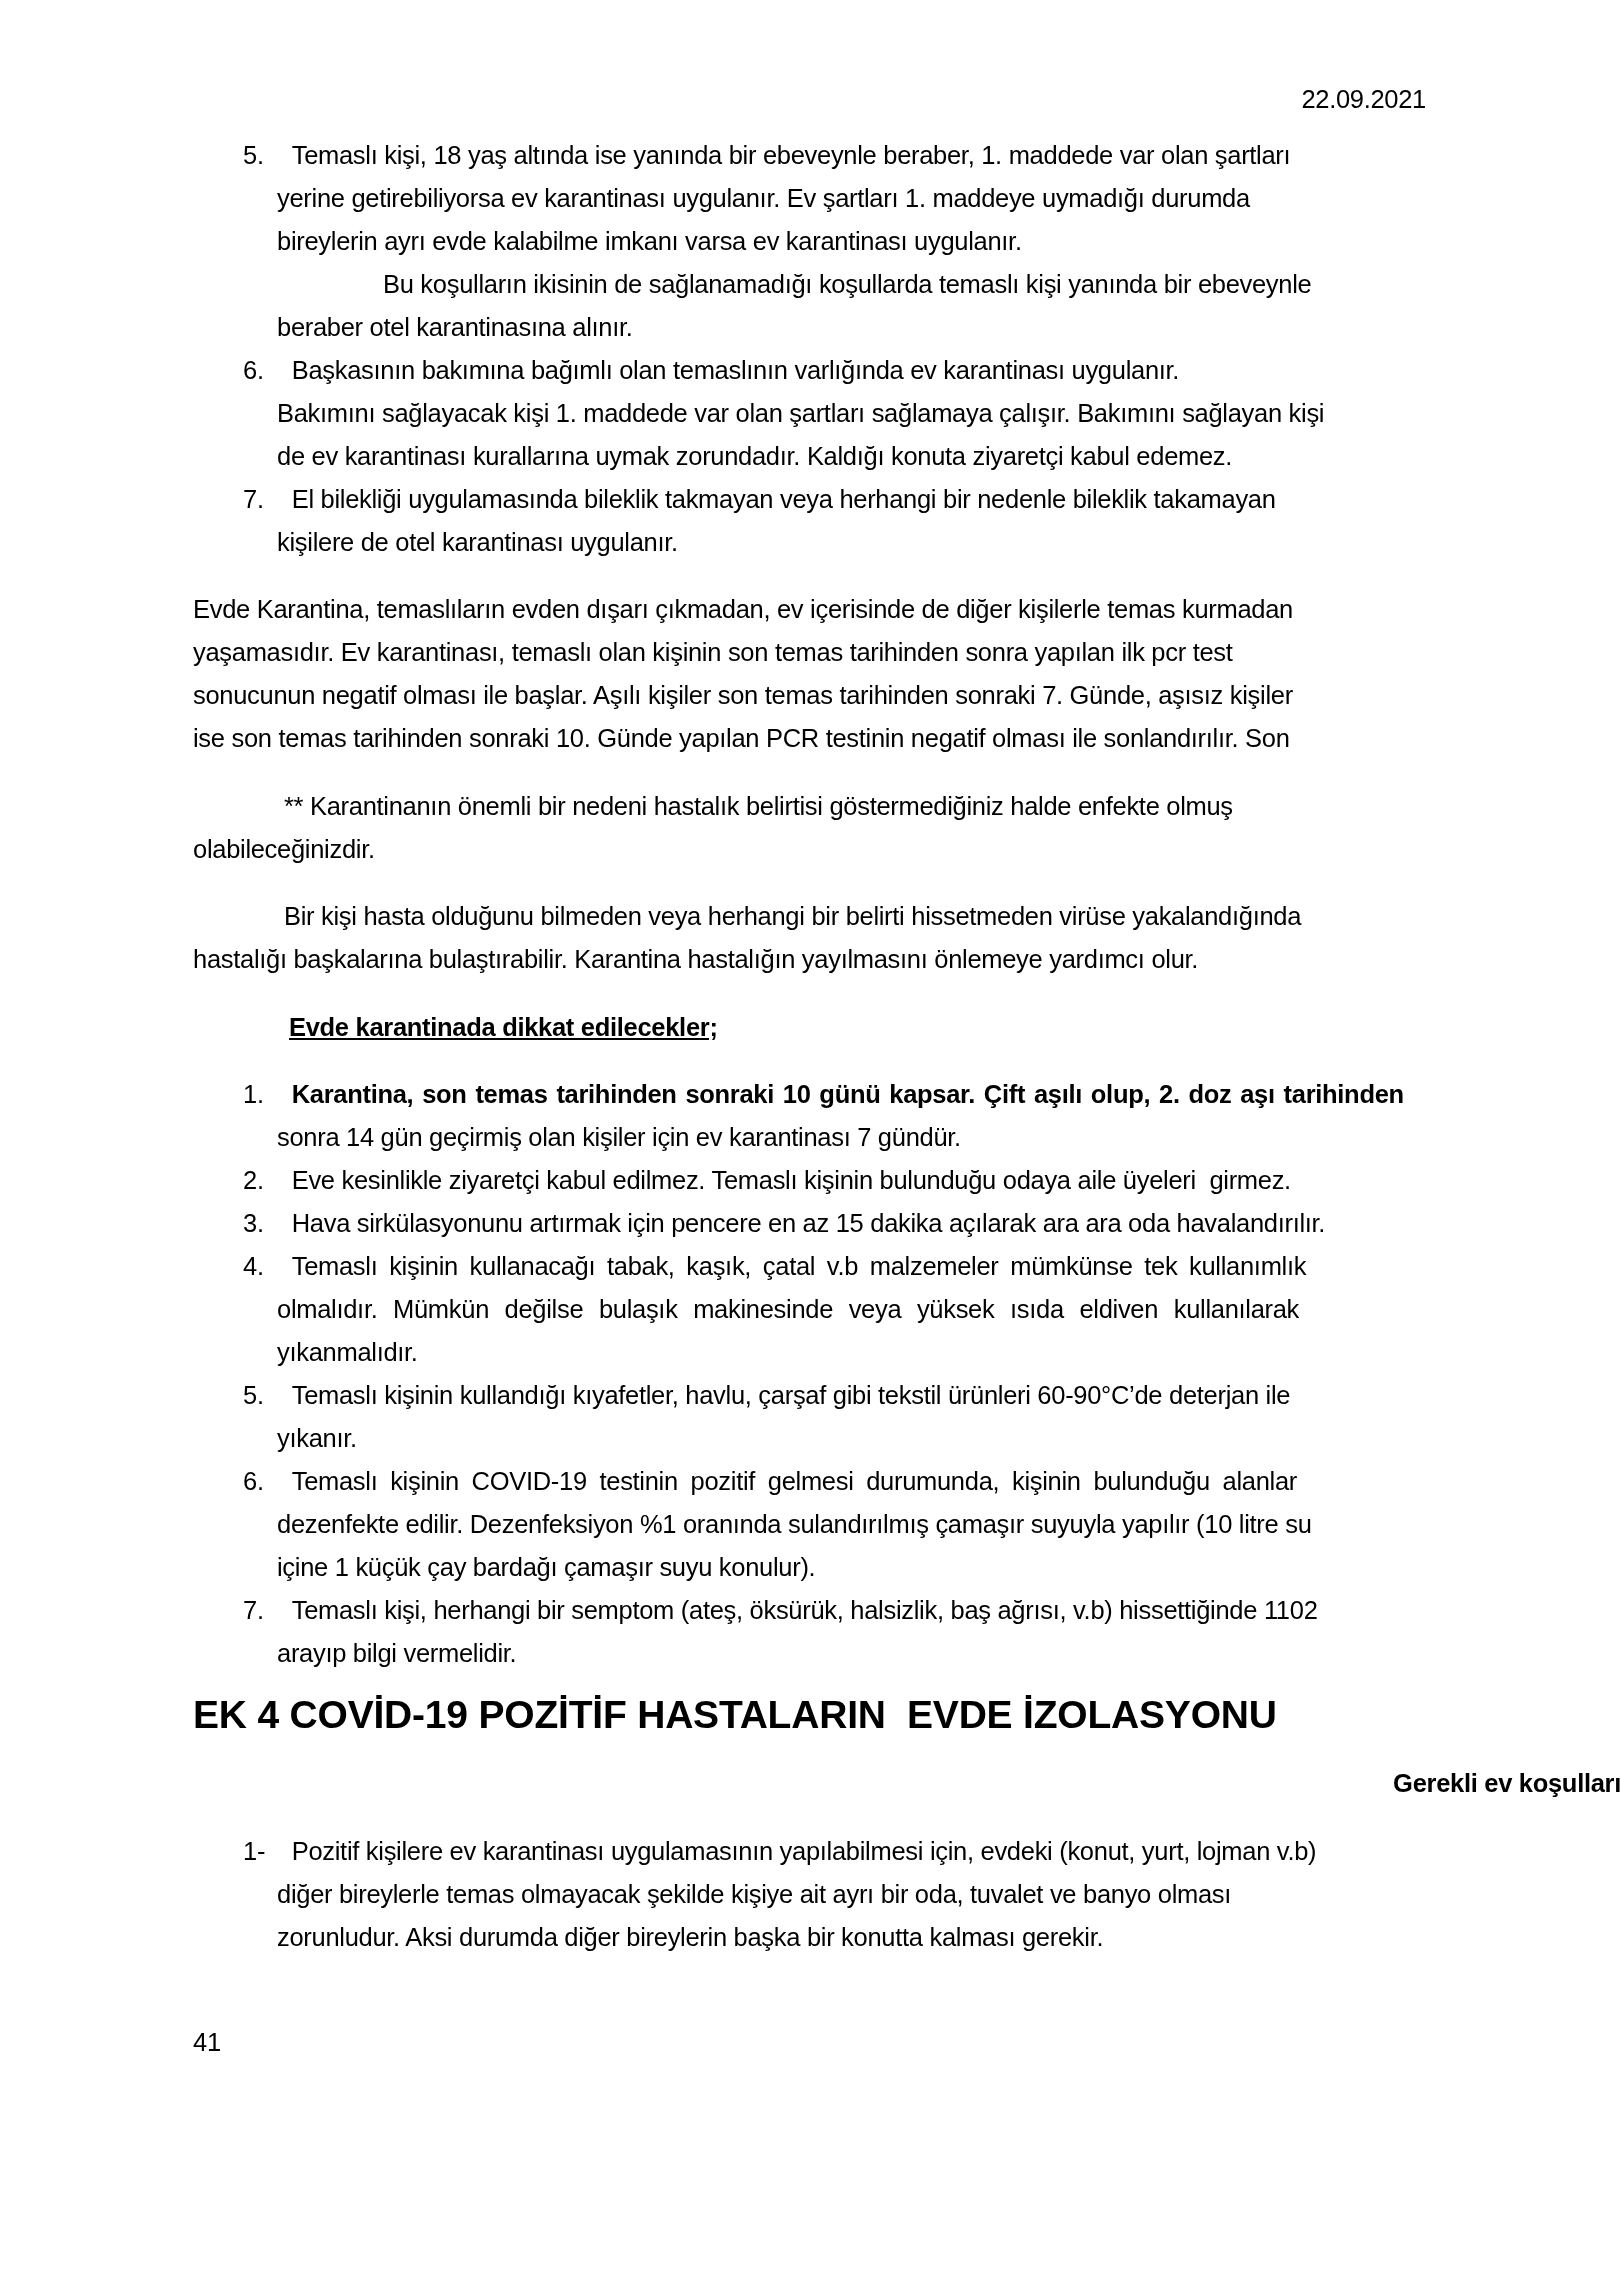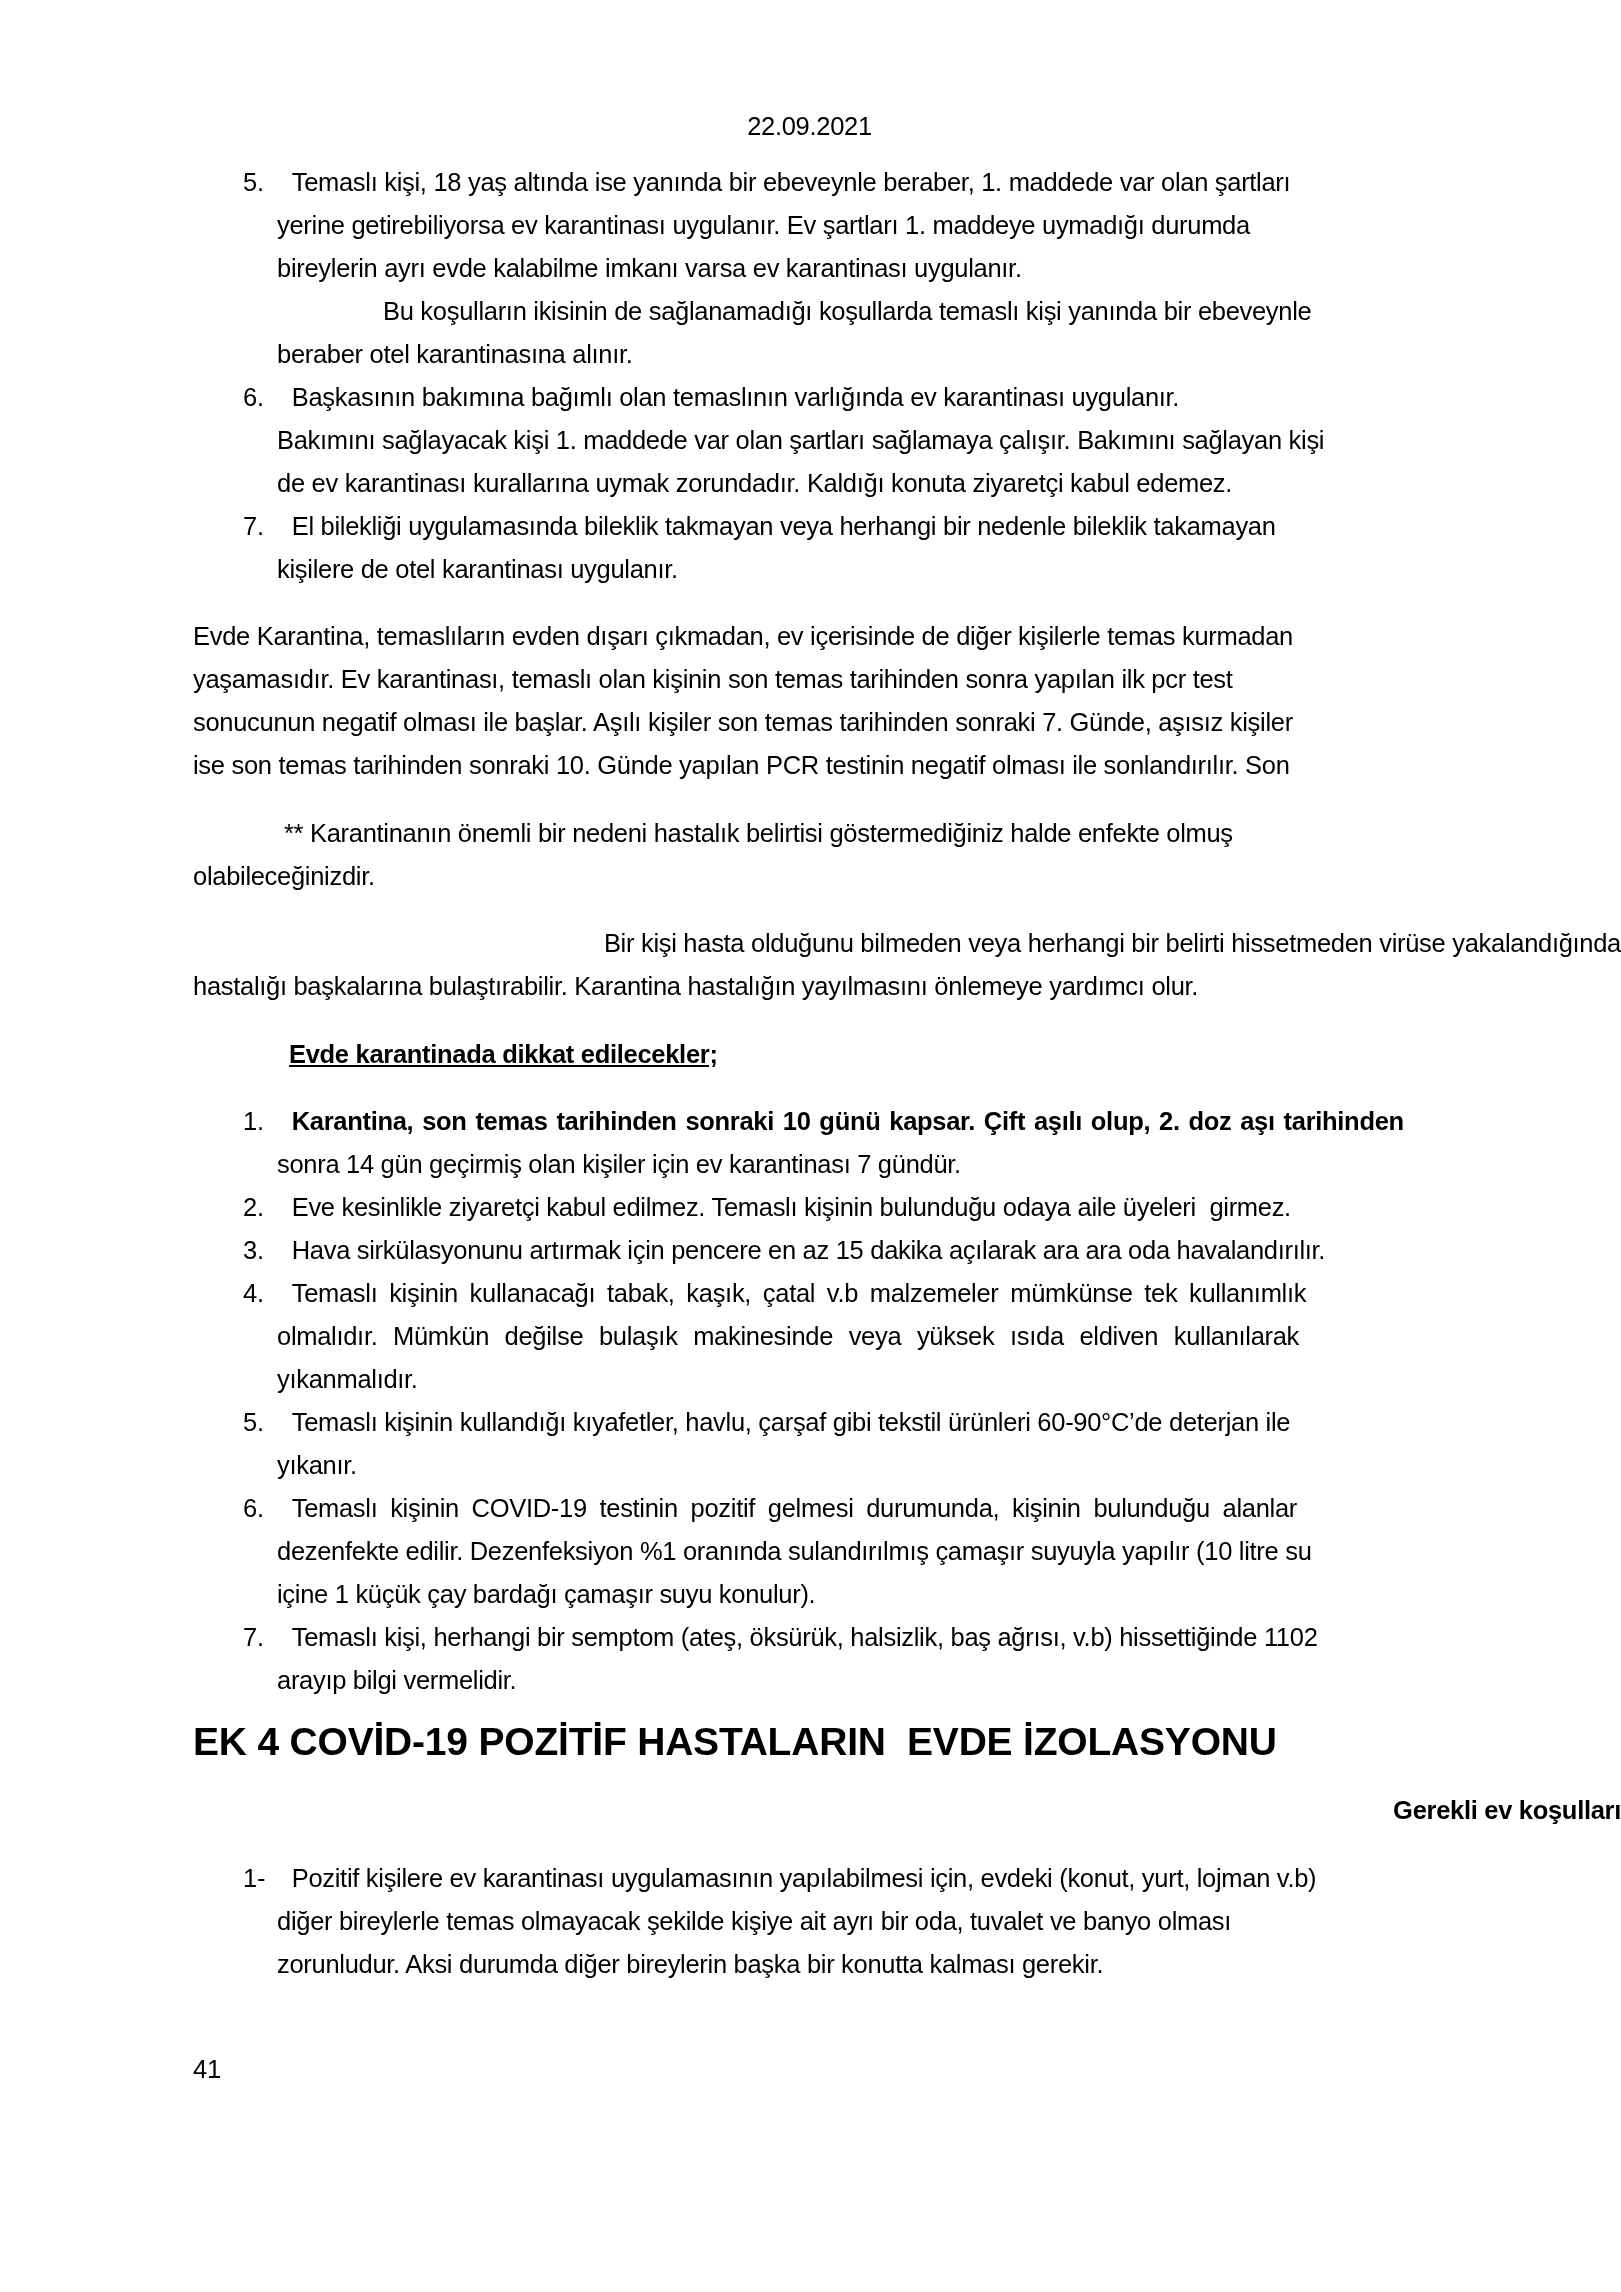--- a/index.html
+++ b/index.html
@@ -17,23 +17,23 @@
     width: 1621px;
     height: 2293px;
     background: #ffffff;
   }
   .content {
     padding-left: 193px;
     font-size: 25.5px;
     letter-spacing: -0.3px;
   }
   .date-row {
-    margin-top: 105px;
+    margin-top: 78px;
     width: 1233px;
-    text-align: center;
+    text-align: right;
     line-height: 43px;
     white-space: pre;
   }
   .block { position: relative; }
   .g-first { margin-top: 12.7px; }
   .g-std   { margin-top: 24.5px; }
   .g-sm    { margin-top: 15.7px; }
   .line {
     line-height: 43px;
     white-space: pre;
@@ -108,21 +108,21 @@
           </div>
         </div>
         <div class="block body g-std">
           <div class="txt">
             <div class="line" style="text-indent: 91px;">** Karantinanın önemli bir nedeni hastalık belirtisi göstermediğiniz halde enfekte olmuş</div>
             <div class="line">olabileceğinizdir.</div>
           </div>
         </div>
         <div class="block body g-std">
           <div class="txt">
-            <div class="line" style="text-indent: 91px; text-align: right;">Bir kişi hasta olduğunu bilmeden veya herhangi bir belirti hissetmeden virüse yakalandığında</div>
+            <div class="line" style="text-indent: 91px;">Bir kişi hasta olduğunu bilmeden veya herhangi bir belirti hissetmeden virüse yakalandığında</div>
             <div class="line">hastalığı başkalarına bulaştırabilir. Karantina hastalığın yayılmasını önlemeye yardımcı olur.</div>
           </div>
         </div>
         <div class="block hu g-std">
           <div class="txt">
             <div class="line">Evde karantinada dikkat edilecekler;</div>
           </div>
         </div>
         <div class="block list g-std">
           <span class="num">1.</span>

